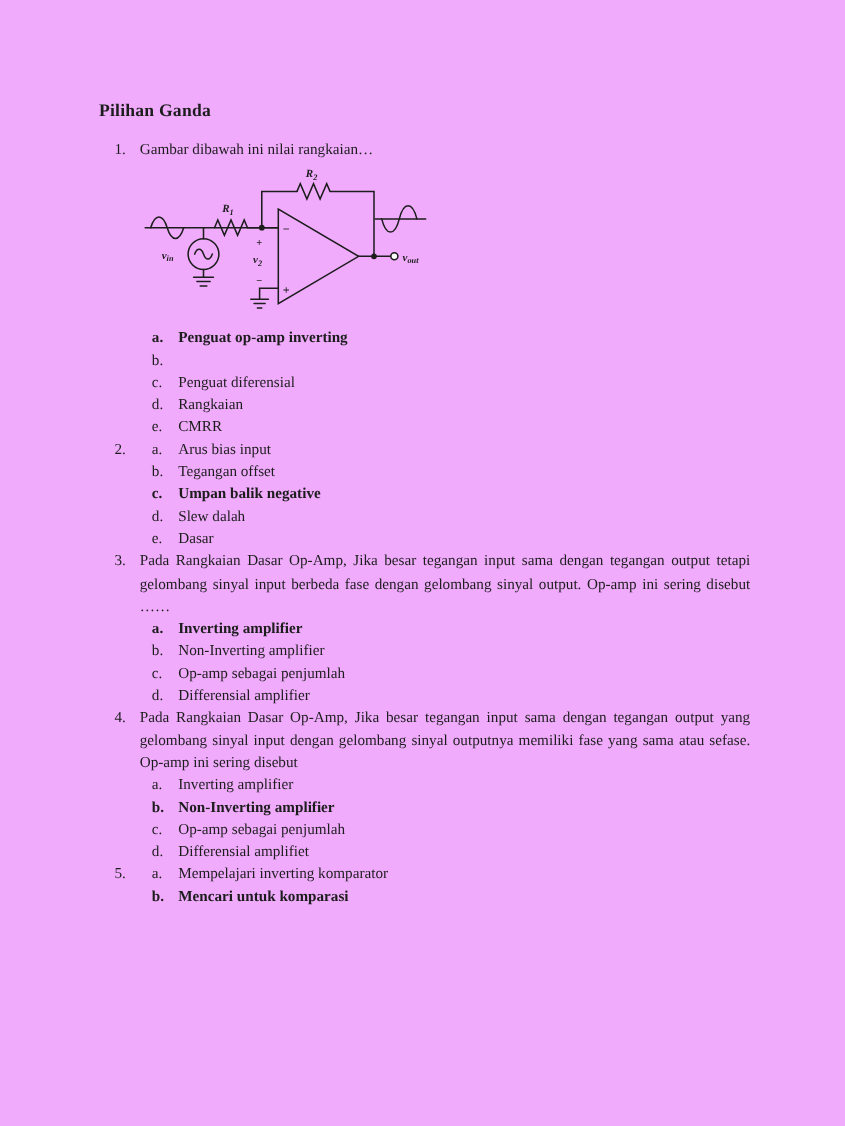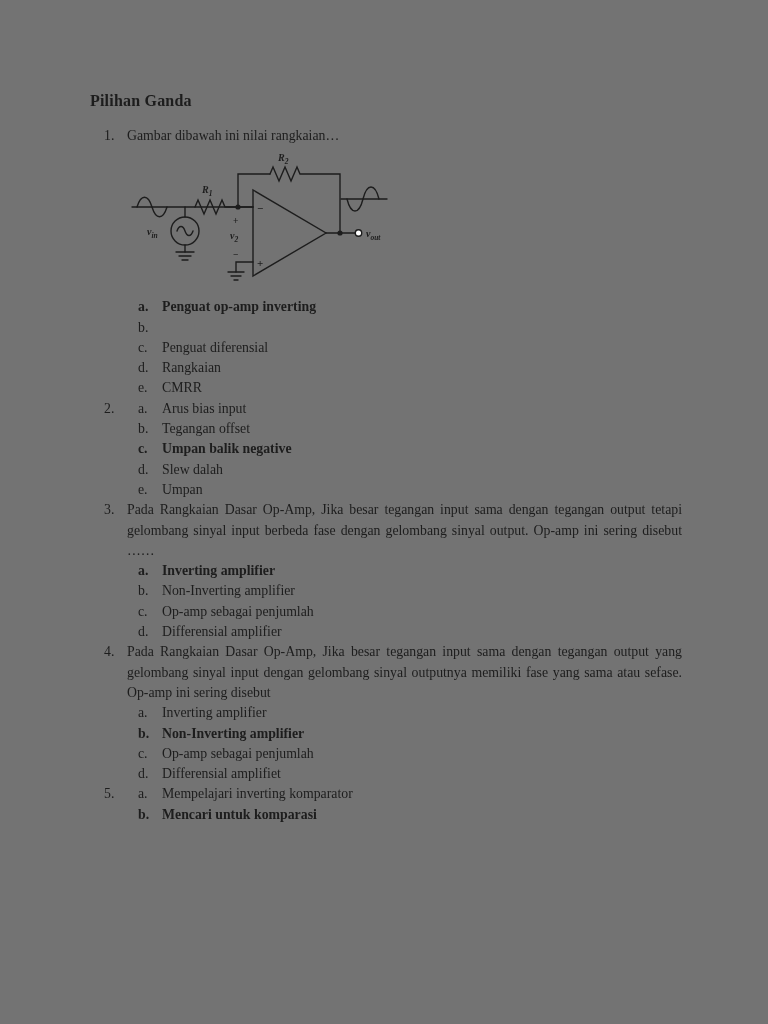--- a/index.html
+++ b/index.html
@@ -1,17 +1,17 @@
 <!DOCTYPE html>
 <html><head>
 <meta charset="utf-8">
 <style>
   html,body{margin:0;padding:0;background:#ffffff;}
   .page{
-    position:relative;width:768px;height:1024px;background:#737373;
+    position:relative;width:768px;height:1024px;background:#f0abfc;
     font-family:"Liberation Serif",serif;color:#1d1d1d;overflow:hidden;
   }
   .doc-title{
     position:absolute;left:90px;top:92px;
     font-size:16px;font-weight:bold;letter-spacing:.2px;
   }
   .questions{position:absolute;left:104px;top:126px;width:578px;}
   .question{display:flex;align-items:flex-start;}
   .qnum{flex:none;width:23px;font-size:13.8px;line-height:20.3px;}
   .qbody{flex:1;min-width:0;}
@@ -128,21 +128,21 @@
           <div class="option bold">
             <span class="letter">c.</span>
             <span class="otext">Umpan balik negative</span>
           </div>
           <div class="option">
             <span class="letter">d.</span>
             <span class="otext">Slew dalah</span>
           </div>
           <div class="option">
             <span class="letter">e.</span>
-            <span class="otext">Umpan</span>
+            <span class="otext">Dasar</span>
           </div>
         </div>
       </div>
       <div class="question">
         <div class="qnum">3.</div>
         <div class="qbody">
           <div class="qtext justify">Pada Rangkaian Dasar Op-Amp, Jika besar tegangan input sama dengan tegangan output tetapi gelombang sinyal input berbeda fase dengan gelombang sinyal output. Op-amp ini sering disebut ……</div>
           <div class="option bold">
             <span class="letter">a.</span>
             <span class="otext">Inverting amplifier</span>

